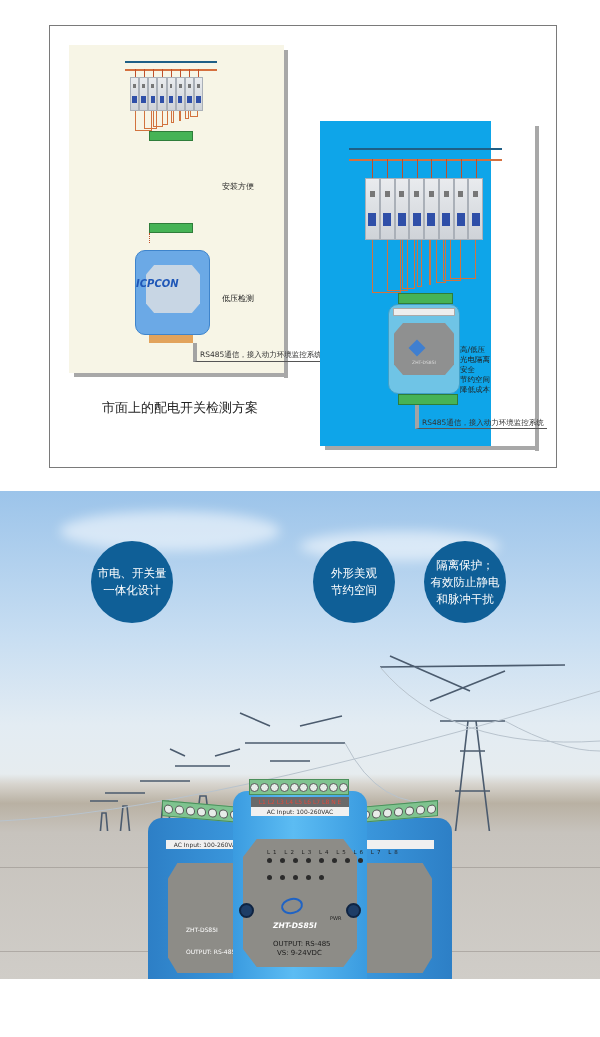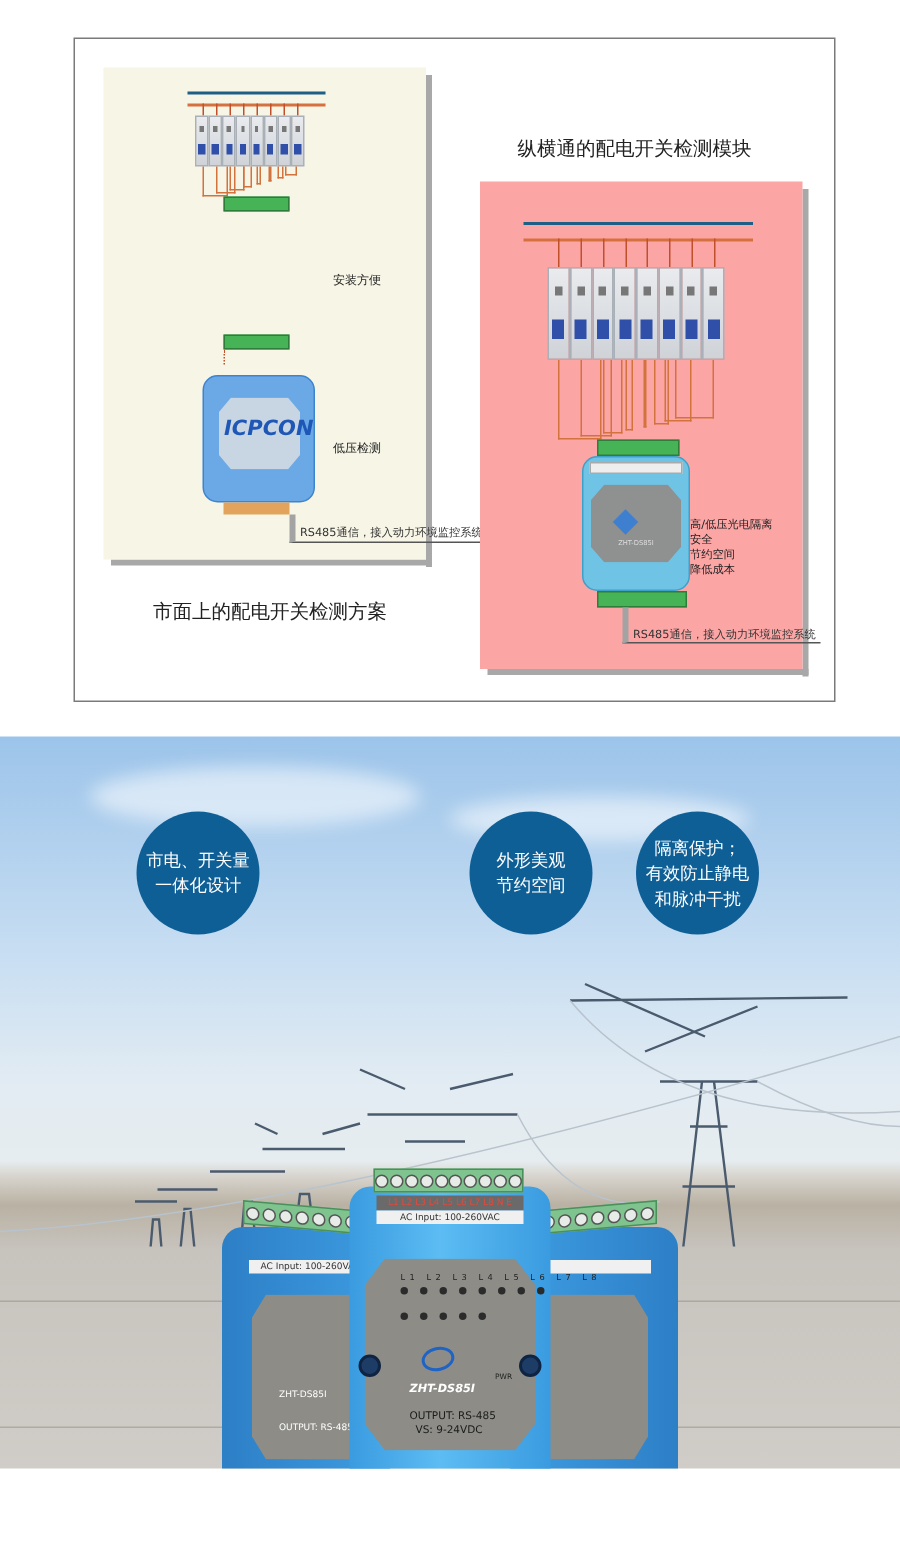--- a/index.html
+++ b/index.html
@@ -2,21 +2,21 @@
 <html><head>
 <meta charset="utf-8">
 <style>
 *{box-sizing:border-box;margin:0;padding:0}
 body{width:600px;height:1037px;background:#fff;position:relative;overflow:hidden;font-family:"DejaVu Sans",sans-serif}
 .frame{position:absolute;left:49px;top:25px;width:508px;height:443px;border:1px solid #7a7a7a;background:#fff}
 .panel{position:absolute}
 .panelA{left:19px;top:19px;width:215px;height:328px;background:#f7f5e6}
 .panelA-sh-r{left:234px;top:24px;width:4px;height:328px}
 .panelA-sh-b{left:24px;top:347px;width:214px;height:4px}
-.panelB{left:270px;top:95px;width:215px;height:325px;background:#fca5a5}
+.panelB{left:270px;top:95px;width:171px;height:325px;background:#0ea5e9}
 .panelB-sh-r{left:485px;top:100px;width:4px;height:325px}
 .panelB-sh-b{left:275px;top:420px;width:214px;height:4px}
 .cap{position:absolute;font-size:13px;color:#222;white-space:nowrap}
 .note{position:absolute;font-size:8px;color:#222;white-space:nowrap}
 .rs-box{position:absolute;font-size:7.5px;color:#333;border-left:4px solid #a3a3a3;border-bottom:1px solid #555;padding:1px 3px;white-space:nowrap}
 .bus{position:absolute;height:2px}
 .drop{position:absolute;width:1px;background:#c0502a}
 .breakers{position:absolute;display:flex}
 .brk{background:linear-gradient(#e9ebee,#cfd3d8);border:1px solid #aab0b8;position:relative}
 .brk .hd{position:absolute;left:30%;top:20%;width:40%;height:10%;background:#777}
@@ -106,29 +106,28 @@
         <div class="wire" style="left: 121.25px; width: 8.1875px; top: 66px; height: 6px;"></div>
       </div>
 
     <div class="term" style="left:80px;top:86px;width:44px;height:10px"></div>
     <div class="note" style="left:153px;top:136px">安装方便</div>
     <div class="term" style="left:80px;top:178px;width:44px;height:10px"></div>
     <div style="position:absolute;left:80px;top:188px;width:44px;height:10px;border-left:1px dotted #c0502a"></div>
 
     <div class="module" style="left:66px;top:205px;width:75px;height:85px;background:#6ba9e6;border:1px solid #3e84cc">
       <div class="mod-face" style="left:10px;top:14px;width:54px;height:48px;background:#c8d6e4"></div>
-      <div style="position:absolute;left:0;right:0;top:27px;text-align:right;font-size:14px;color:#1f57b7;font-weight:bold;font-style:italic">ICPCON</div>
+      <div style="position:absolute;left:0;right:0;top:27px;text-align:left;font-size:10px;color:#1f57b7;font-weight:bold;font-style:italic">ICPCON</div>
     </div>
     <div class="note" style="left:153px;top:248px">低压检测</div>
     <div style="position:absolute;left:80px;top:290px;width:44px;height:8px;background:#e2a35c"></div>
     <div class="rs-box" style="left:124px;top:298px;height:19px;padding-top:7px">RS485通信，接入动力环境监控系统</div>
   </div>
   <div class="cap" style="left:52px;top:373px">市面上的配电开关检测方案</div>
 
-  <div class="cap" style="left:295px;top:64px">纵横通的配电开关检测模块</div>
   <div class="panel shadow panelB-sh-r" style="background:#a8a8a8"></div>
   <div class="panel shadow panelB-sh-b" style="background:#a8a8a8"></div>
   <div class="panel panelB">
     <div class="bus" style="left:29px;top:27px;width:153px;background:#1f5f86"></div>
     <div class="bus" style="left:29px;top:38px;width:153px;background:#d5703f"></div>
     <div id="dropsB">
         <div class="drop" style="left: 52.375px; top: 38px; height: 19px;"></div>
         <div class="drop" style="left: 67.125px; top: 38px; height: 19px;"></div>
         <div class="drop" style="left: 81.875px; top: 38px; height: 19px;"></div>
         <div class="drop" style="left: 96.625px; top: 38px; height: 19px;"></div>

